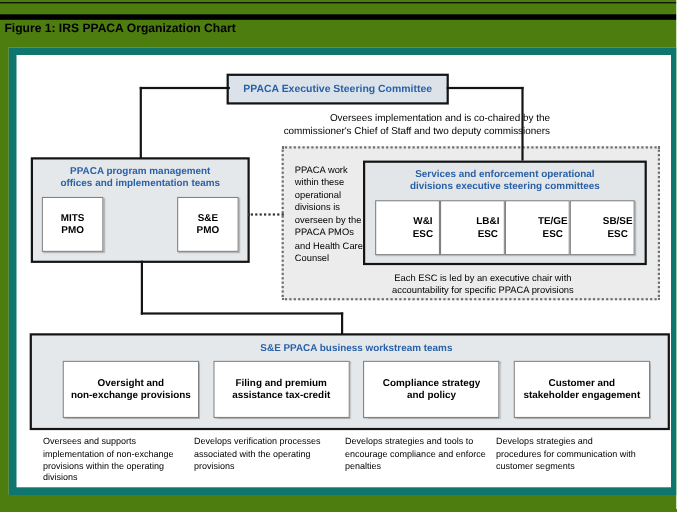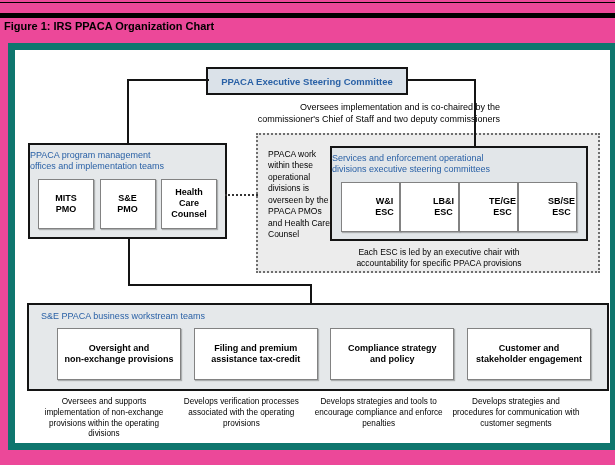--- a/index.html
+++ b/index.html
@@ -1,16 +1,16 @@
 <!DOCTYPE html>
 <html><head>
 <meta charset="utf-8">
 <style>
   html,body{margin:0;padding:0;background:#fff;}
-  .stage{position:relative;width:615px;height:465px;background:#ec4899;
+  .stage{position:relative;width:615px;height:465px;background:#4d7c0f;
          font-family:"Liberation Sans",sans-serif;color:#000;overflow:hidden;}
   .rule{position:absolute;left:0;width:615px;background:#000;}
   .rule-thin{top:2px;height:1px;}
   .rule-thick{top:13px;height:5px;}
   .figure-title{position:absolute;left:4px;top:20px;font-size:11px;font-weight:bold;}
   .chart-frame{position:absolute;left:8px;top:43px;width:595px;height:393px;
                border:7px solid #0f766e;background:#fff;}
   
   .conn{position:absolute;background:#141414;z-index:3;}
   .conn-left-h{left:112px;top:29px;width:82px;height:2px;}
@@ -25,21 +25,21 @@
   
   .esc-box{position:absolute;left:191px;top:17px;width:198px;height:24px;
            background:#dbe2e9;border:2px solid #141414;display:flex;
            align-items:center;justify-content:center;z-index:2;}
   .esc-box span{font-size:9.5px;font-weight:bold;color:#2a61a6;}
   .esc-note{position:absolute;left:105px;top:52px;width:380px;text-align:right;
             font-size:9px;line-height:1.3;white-space:pre-line;}
   
   .group{position:absolute;border:2px solid #141414;background:#e5e8ea;z-index:2;}
   .pmo-group{left:13px;top:93px;width:195px;height:92px;}
-  .group-title{font-size:9px;font-weight:normal;color:#2a61a6;
+  .group-title{font-size:9px;font-weight:bold;color:#2a61a6;text-align:center;
                margin-top:5px;line-height:1.25;white-space:pre-line;}
   .box-row{display:flex;justify-content:space-between;align-items:stretch;}
   .pmo-group .box-row{padding:6px 8px 0 8px;}
   .white-box{background:#fff;border:1px solid #828282;box-shadow:1px 1px 1px rgba(0,0,0,.25);
              display:flex;align-items:center;justify-content:center;text-align:center;
              font-size:9px;font-weight:bold;line-height:1.2;white-space:pre-line;}
   .pmo-group .white-box{width:54px;height:48px;}
   
   .dotted-box{position:absolute;left:241px;top:83px;width:340px;height:136px;
               border:2px dotted #6e6e6e;background:#ececec;z-index:1;}
@@ -49,21 +49,21 @@
   .ops-group .box-row{padding:6px 9px 0 9px;}
   .ops-group .white-box{width:52px;height:48px;padding-left:28px;}
   .dotted-esc-note{position:absolute;left:38px;top:112px;width:286px;text-align:center;
                    font-size:8.5px;line-height:1.35;white-space:pre-line;}
   
   .ws-group{left:12px;top:253px;width:566px;height:84px;padding-left:12px;}
   .ws-group .group-title{margin-top:6px;}
   .ws-group .box-row{padding:6px 16px 0 16px;}
   .ws-group .white-box{width:122px;height:50px;}
   .desc-row{position:absolute;left:12px;top:347px;width:566px;display:flex;
-            justify-content:space-between;padding:0 12px;box-sizing:border-box;text-align:center;}
+            justify-content:space-between;padding:0 12px;box-sizing:border-box;}
   .desc-cell{width:130px;font-size:8.2px;line-height:1.32;}
   .source-note{position:absolute;left:0;top:447px;width:615px;text-align:center;
                font-size:7.5px;color:#1c1c1c;}
 </style>
 </head>
 <body>
 
 <div class="stage">
   <div class="rule rule-thin"></div>
   <div class="rule rule-thick"></div>
@@ -87,23 +87,20 @@
 commissioner's Chief of Staff and two deputy commissioners</div>
 
     <div class="group pmo-group">
       <div class="group-title">PPACA program management
 offices and implementation teams</div>
       <div class="box-row">
         <div class="white-box">MITS
 PMO</div>
         <div class="white-box">S&amp;E
 PMO</div>
-        <div class="white-box">Health
-Care
-Counsel</div>
       </div>
     </div>
 
     <div class="dotted-box">
       <div class="dotted-note">PPACA work within these operational divisions is overseen by the PPACA PMOs and Health Care Counsel</div>
       <div class="group ops-group">
         <div class="group-title">Services and enforcement operational
 divisions executive steering committees</div>
         <div class="box-row">
           <div class="white-box">W&amp;I

